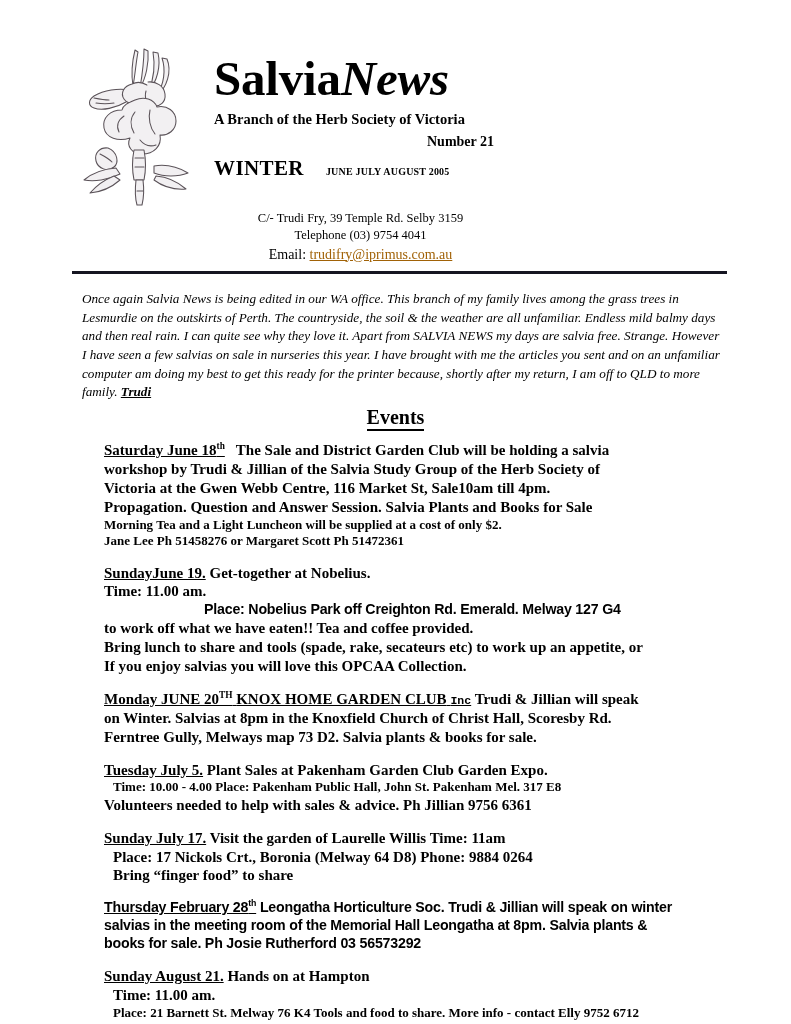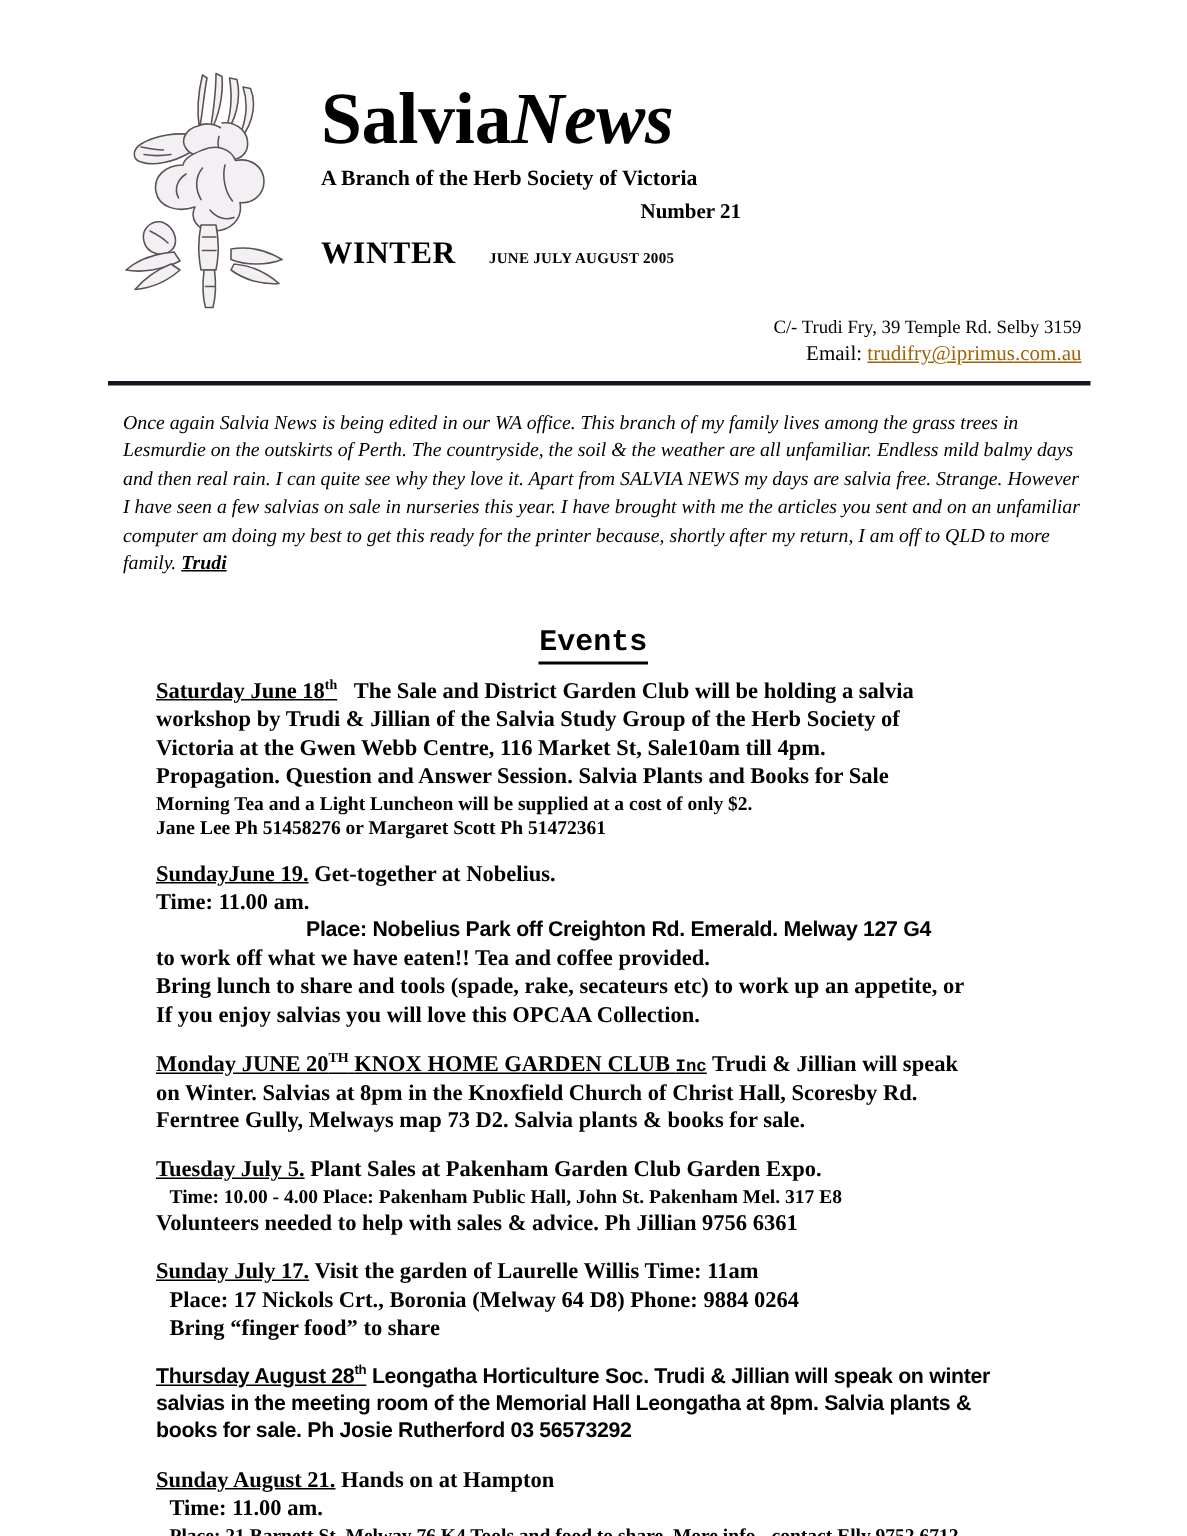--- a/index.html
+++ b/index.html
@@ -78,21 +78,21 @@
     letter-spacing: 0.4px;
   }
   .months {
     font-size: 10px;
     font-weight: bold;
     margin-left: 22px;
     letter-spacing: 0.2px;
   }
 
   .contact {
-    text-align: right;
+    text-align: center;
     padding: 4px 70px 0 0;
     font-size: 12.5px;
     line-height: 1.38;
   }
   .contact .email-line { font-size: 14px; }
   .email-link {
     color: #a16207;
     text-decoration: underline;
   }
 
@@ -113,24 +113,24 @@
   }
   .intro .sig {
     font-weight: bold;
     text-decoration: underline;
     font-style: italic;
   }
 
   
   .events-heading {
     text-align: center;
-    font-family: Liberation Mono, monospace;
+    font-family: Liberation Serif, serif;
     font-size: 20px;
     font-weight: bold;
-    margin: 32px 0 12px 0;
+    margin: 4px 0 12px 0;
   }
   .events-heading span {
     border-bottom: 2.5px solid #000;
     padding-bottom: 1px;
   }
 
   .events {
     margin: 0 66px 0 104px;
   }
   .event { margin-bottom: 14px; }
@@ -217,20 +217,21 @@
 
       <div class="season-row">
         <span class="season">WINTER</span>
         <span class="months">JUNE JULY AUGUST 2005</span>
       </div>
     </div>
   </div>
 
   <div class="contact">
     <div>C/- Trudi Fry, 39 Temple Rd. Selby 3159</div>
+    <div>Telephone (03) 9754 4041</div>
     <div class="email-line">
       <span>Email:</span>
       <a class="email-link" href="#">trudifry@iprimus.com.au</a>
     </div>
   </div>
 
   <hr class="rule">
 
   <div class="intro">
     <span>Once again Salvia News is being edited in our WA office. This branch of my family lives among the grass trees in Lesmurdie on the outskirts of Perth. The countryside, the soil &amp; the weather are all unfamiliar. Endless mild balmy days and then real rain. I can quite see why they love it. Apart from SALVIA NEWS my days are salvia free. Strange. However I have seen a few salvias on sale in nurseries this year. I have brought with me the articles you sent and on an unfamiliar computer am doing my best to get this ready for the printer because, shortly after my return, I am off to QLD to more family.</span>
@@ -287,21 +288,21 @@
       <div class="ev-line">
         <span class="ev-date">Sunday July 17.</span>
         <span>Visit the garden of  Laurelle Willis        Time: 11am</span>
       </div>
       <div class="ev-line indent1">Place: 17 Nickols Crt., Boronia   (Melway 64 D8) Phone: 9884 0264</div>
       <div class="ev-line indent1">Bring “finger food” to share</div>
     </div>
 
     <div class="event">
       <div class="ev-line sans">
-        <span class="ev-date"><span>Thursday August 28</span><sup>th</sup></span>
+        <span class="ev-date"><span>Thursday February 28</span><sup>th</sup></span>
         <span>Leongatha Horticulture Soc. Trudi &amp; Jillian will speak on winter</span>
       </div>
       <div class="ev-line sans">salvias in the meeting room of the Memorial Hall Leongatha at 8pm. Salvia plants &amp;</div>
       <div class="ev-line sans">books for sale. Ph Josie Rutherford 03 56573292</div>
     </div>
 
     <div class="event">
       <div class="ev-line">
         <span class="ev-date">Sunday August 21.</span>
         <span>Hands on at Hampton</span>

